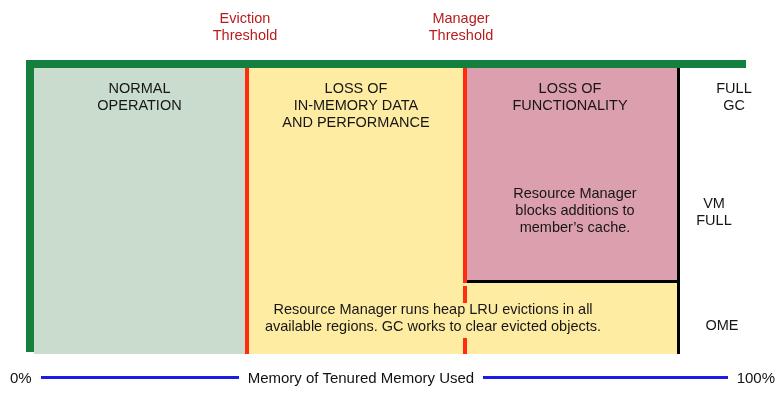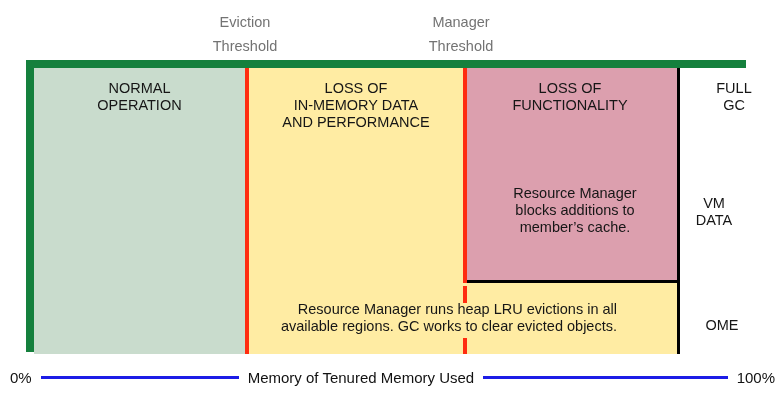--- a/index.html
+++ b/index.html
@@ -6,22 +6,22 @@
   body {
     width: 783px; height: 405px; position: relative; overflow: hidden;
     font-family: "Liberation Sans", sans-serif;
     color: #161616;
   }
   .pre { white-space: pre-line; }
 
   
   .thr-label {
     position: absolute; top: 10px; width: 170px;
-    text-align: center; color: #737373;
-    font-size: 14.5px; line-height: 24px;
+    text-align: center; color: #b91c1c;
+    font-size: 14.5px; line-height: 17px;
   }
   #thr-eviction { left: 160px; }
   #thr-critical { left: 376px; }
 
   
   .box {
     position: absolute; left: 26px; top: 60px;
     width: 720px; height: 292px;
     border: 8px solid #15803d; background: #fff;
     box-sizing: border-box;
@@ -46,21 +46,21 @@
   .zone-text {
     position: absolute; text-align: center;
     font-size: 14.5px; line-height: 17px;
   }
   .t-normal-title   { left: 0;     top: 12px;  width: 211px; }
   .t-eviction-title { left: 215px; top: 12px;  width: 214px; }
   .t-critical-title { left: 429px; top: 12px;  width: 214px; }
   .t-fullgc         { left: 646px; top: 12px;  width: 68px; margin-left: 20px; }
   .t-critical-note  { left: 429px; top: 117px; width: 224px; }
   .t-vmhang         { left: 646px; top: 127px; width: 68px; }
-  .t-strip-note     { left: 215px; top: 233px; width: 368px; text-align: right; }
+  .t-strip-note     { left: 215px; top: 233px; width: 368px; }
   .t-ome            { left: 646px; top: 249px; width: 84px; }
 
   
   .axis {
     position: absolute; left: 10px; right: 8px; top: 369px;
     display: flex; align-items: center; gap: 9px;
     font-size: 15px; color: #111;
   }
   .axis-line { height: 3px; background: #1c1ce6; }
   .axis-line-left  { flex: 81 1 0; }
@@ -99,21 +99,21 @@
 FUNCTIONALITY</div>
 
   <div class="zone-text pre t-fullgc">FULL
 GC</div>
 
   <div class="zone-text pre t-critical-note">Resource Manager
 blocks additions to
 member’s cache.</div>
 
   <div class="zone-text pre t-vmhang">VM
-DATA</div>
+FULL</div>
 
   <div class="zone-text pre t-strip-note">Resource Manager runs heap LRU evictions in all
 available regions. GC works to clear evicted objects.</div>
 
   <div class="zone-text pre t-ome">OME</div>
 </div>
 
 <div class="axis">
   <span class="axis-end">0%</span>
   <div class="axis-line axis-line-left"></div>

